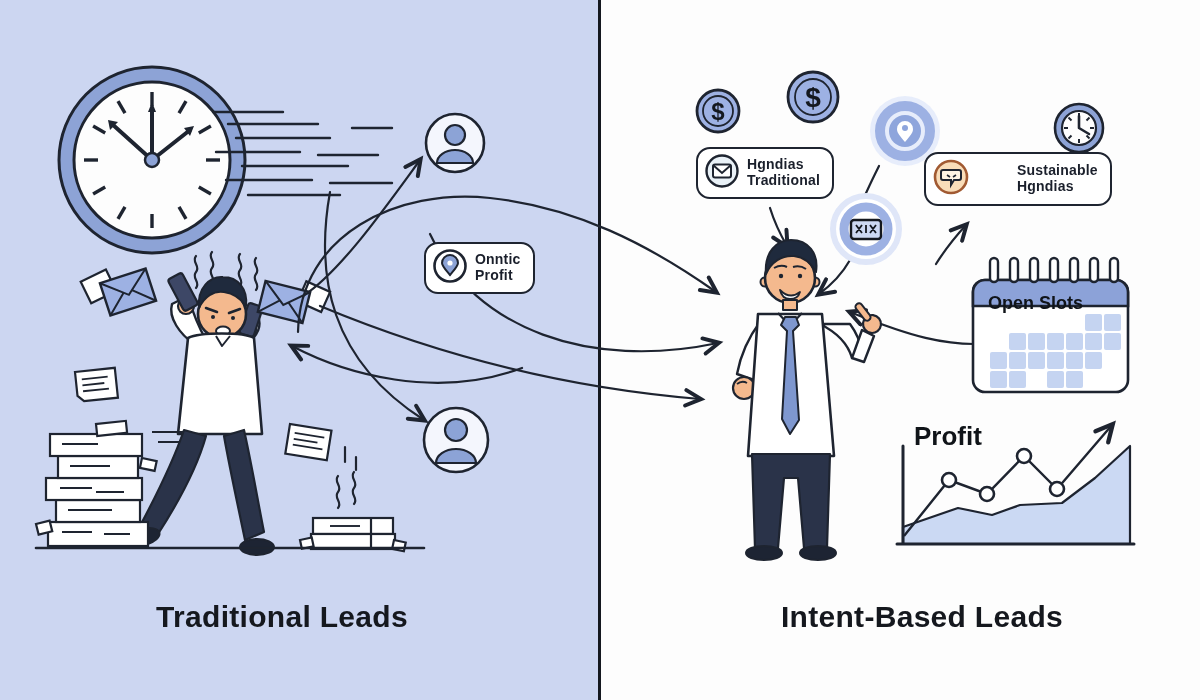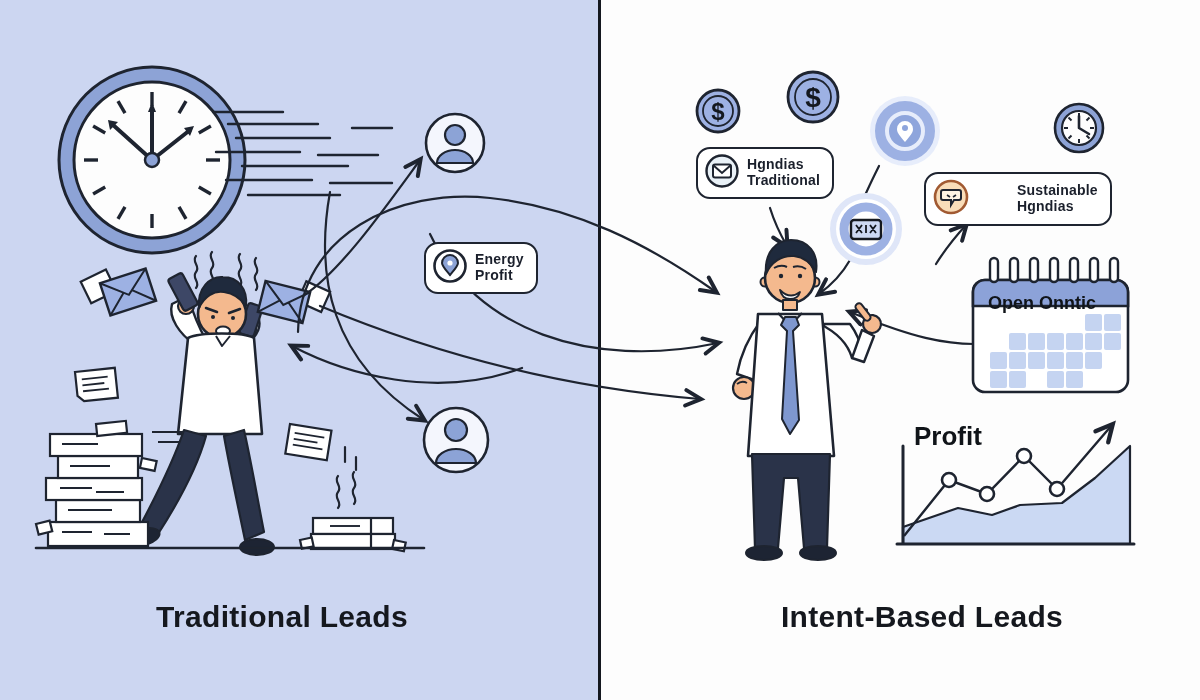--- a/index.html
+++ b/index.html
@@ -323,51 +323,51 @@
 
   <div class="label-box" style="left:424px;top:242px;">
     <span>
       <svg width="34" height="34" viewBox="-17 -17 34 34">
         <circle r="15.5" fill="#ffffff" stroke="#1e2430" stroke-width="2.6"></circle>
         <path d="M0,9 C-5,3 -8,0 -8,-3 a8,8 0 1 1 16,0 C8,0 5,3 0,9 Z" fill="#8ca3d6" stroke="#1e2430" stroke-width="2"></path>
         <circle cy="-3" r="2.6" fill="#ffffff"></circle>
       </svg>
     </span>
     <span class="label-text">
-      <span>Energy</span><br>
+      <span>Onntic</span><br>
       <span>Profit</span>
     </span>
   </div>
 
   <div class="label-box" style="left:696px;top:147px;">
     <span>
       <svg width="34" height="34" viewBox="-17 -17 34 34">
         <circle r="15.5" fill="#e9f1f7" stroke="#1e2430" stroke-width="2.4"></circle>
         <rect x="-9" y="-6.5" width="18" height="13" rx="2" fill="#ffffff" stroke="#1e2430" stroke-width="2"></rect>
         <path d="M-9,-6 L0,2 L9,-6" fill="none" stroke="#1e2430" stroke-width="2"></path>
       </svg>
     </span>
     <span class="label-text">
       <span>Hgndias</span><br>
       <span>Traditional</span>
     </span>
   </div>
 
-  <div class="label-box" style="left:924px;top:172px;gap:48px;">
+  <div class="label-box" style="left:924px;top:152px;gap:48px;">
     <span>
       <svg width="36" height="36" viewBox="-18 -18 36 36">
         <circle r="16" fill="#f9ddb9" stroke="#a15a32" stroke-width="2.6"></circle>
         <path d="M-8,-7 h16 a2,2 0 0 1 2,2 v6 a2,2 0 0 1 -2,2 h-5 l-3,5 v-5 h-8 a2,2 0 0 1 -2,-2 v-6 a2,2 0 0 1 2,-2 z" fill="#fdf3e3" stroke="#1e2430" stroke-width="2"></path>
         <path d="M-4,-2 l3,2 M5,-2 l-3,2" stroke="#1e2430" stroke-width="1.6" fill="none"></path>
       </svg>
     </span>
     <span class="label-text">
       <span>Sustainable</span><br>
       <span>Hgndias</span>
     </span>
   </div>
 
-  <div class="overlay-text" id="open-slots">Open Onntic</div>
+  <div class="overlay-text" id="open-slots">Open Slots</div>
   <div class="overlay-text" id="profit-label">Profit</div>
 
   <div class="panel-title left-t">Traditional Leads</div>
   <div class="panel-title right-t">Intent-Based Leads</div>
 </div>
 
 </body></html>

